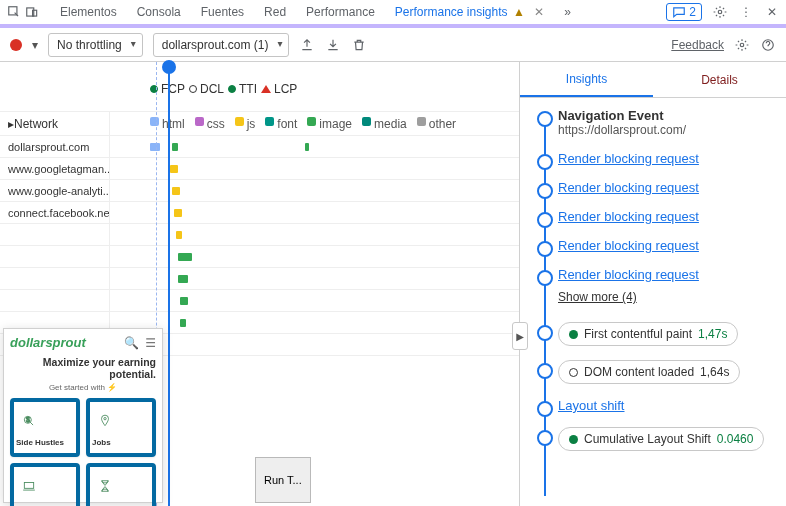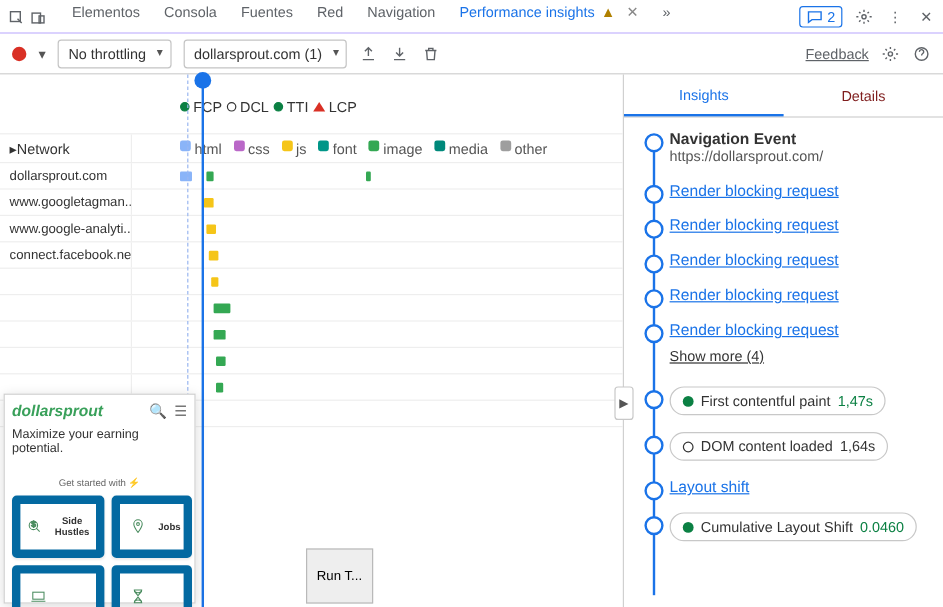--- a/index.html
+++ b/index.html
@@ -1,17 +1,17 @@
 <!DOCTYPE html>
 <html><head>
 <meta charset="utf-8">
 <style>
 *{box-sizing:border-box;margin:0;padding:0;font-family:"Segoe UI",Arial,sans-serif;font-size:12px}
 body{width:786px;height:506px;overflow:hidden;background:#fff;color:#333;position:relative}
-.tabbar{height:28px;border-bottom:1px solid #c4b5fd;display:flex;align-items:flex-end;padding:4px 6px;gap:2px}
+.tabbar{height:28px;border-bottom:4px solid #c4b5fd;display:flex;align-items:center;padding:4px 6px;gap:2px}
 .tabbar .ico{width:16px;height:16px;display:inline-flex;align-items:center;justify-content:center;color:#5f6368}
 .tabs{display:flex;gap:0;flex:1;margin-left:8px}
 .tab{padding:6px 10px;color:#5f6368;cursor:default;white-space:nowrap}
 .tab.active{color:#1a73e8;position:relative}
 .warn-ico{color:#b08000;margin-left:2px}
 .tabbar .right{margin-left:auto;display:flex;align-items:center;gap:10px}
 .badge{display:inline-flex;align-items:center;gap:3px;border:1px solid #1a73e8;border-radius:3px;padding:1px 5px;color:#1a73e8;font-size:11px}
 .toolbar{height:34px;border-bottom:1px solid #d0d0d0;display:flex;align-items:center;padding:0 10px;gap:10px}
 .rec{width:12px;height:12px;border-radius:50%;background:#d93025}
 .select{border:1px solid #c4c4c4;border-radius:3px;padding:4px 20px 4px 8px;background:#fff;position:relative;cursor:default}
@@ -45,24 +45,24 @@
 .legend{display:flex;gap:10px;align-items:center;padding-left:40px;font-size:10px;color:#555}
 .lg{display:inline-flex;align-items:flex-start;gap:3px}
 .sq{width:9px;height:9px;border-radius:2px}
 .net-row{height:22px;font-size:11px}
 .net-row .lbl{font-size:11px;white-space:nowrap;overflow:hidden;text-overflow:ellipsis}
 .bar{position:absolute;height:8px;top:7px;border-radius:1px}
 .overlay{position:absolute;left:3px;bottom:3px;width:160px;height:175px;background:#fff;border:1px solid #d0d0d0;box-shadow:0 2px 10px rgba(0,0,0,.15);z-index:20;padding:6px}
 .ov-head{display:flex;align-items:flex-end;justify-content:space-between;margin-bottom:6px}
 .brand{color:#39a05a;font-style:italic;font-weight:600;font-size:13px}
 .ov-ico{display:flex;gap:6px;color:#777}
-.ov-title{text-align:left;font-weight:400;font-size:10.5px;margin-bottom:18px}
+.ov-title{text-align:right;font-weight:700;font-size:10.5px;margin-bottom:3px}
 .ov-sub{text-align:center;font-size:8px;color:#666;margin-bottom:6px}
 .cards{display:grid;grid-template-columns:1fr 1fr;gap:6px}
-.card{border:7px solid #0369a1;border-radius:4px;padding:6px 2px;display:flex;flex-direction:row;align-items:center;gap:4px;box-shadow:0 1px 2px rgba(0,0,0,.08)}
+.card{border:4px solid #0369a1;border-radius:4px;padding:6px 2px;display:flex;flex-direction:column;align-items:flex-start;gap:4px;box-shadow:0 1px 2px rgba(0,0,0,.08)}
 .card .cico{width:26px;height:26px;display:flex;align-items:center;justify-content:center;color:#4a8c5f}
 .card .ctxt{font-size:8px;font-weight:600;text-align:center}
 .runbtn{position:absolute;left:255px;bottom:3px;border:1px solid #b9b9b9;background:#eee;padding:16px 8px;font-size:11px;z-index:10}
 .expand{position:absolute;right:-9px;top:260px;width:16px;height:28px;border:1px solid #c8c8c8;border-radius:3px;background:#fff;display:flex;align-items:center;justify-content:center;color:#555;z-index:15;font-size:10px}
 .right-pane{flex:1;display:flex;flex-direction:column}
 .rtabs{display:flex;height:36px;border-bottom:1px solid #d0d0d0}
 .rtab{flex:1;display:flex;align-items:center;justify-content:center;color:#7f1d1d;cursor:default}
 .rtab.active{color:#1a73e8;border-bottom:2px solid #1a73e8;font-weight:500}
 .insights{flex:1;overflow:auto;padding:10px 10px 10px 18px;position:relative}
 .vline{position:absolute;left:24px;top:20px;bottom:10px;width:2px;background:#1a73e8}
@@ -94,21 +94,21 @@
       <svg viewBox="0 0 24 24" fill="none" stroke="currentColor" stroke-width="2">
         <rect x="3" y="5" width="12" height="14"></rect>
         <rect x="13" y="9" width="7" height="10"></rect>
       </svg>
     </span>
   <div class="tabs">
     <div class="tab">Elementos</div>
     <div class="tab">Consola</div>
     <div class="tab">Fuentes</div>
     <div class="tab">Red</div>
-    <div class="tab">Navigation</div>
+    <div class="tab">Performance</div>
     <div class="tab active">
       <span>Performance insights</span>
       <span class="warn-ico">▲</span>
       <span style="margin-left:6px;color:#888">✕</span>
     </div>
     <div class="tab">»</div>
   </div>
   <div class="right">
     <span class="badge">
         <svg viewBox="0 0 24 24" fill="none" stroke="#1a73e8" stroke-width="2">

